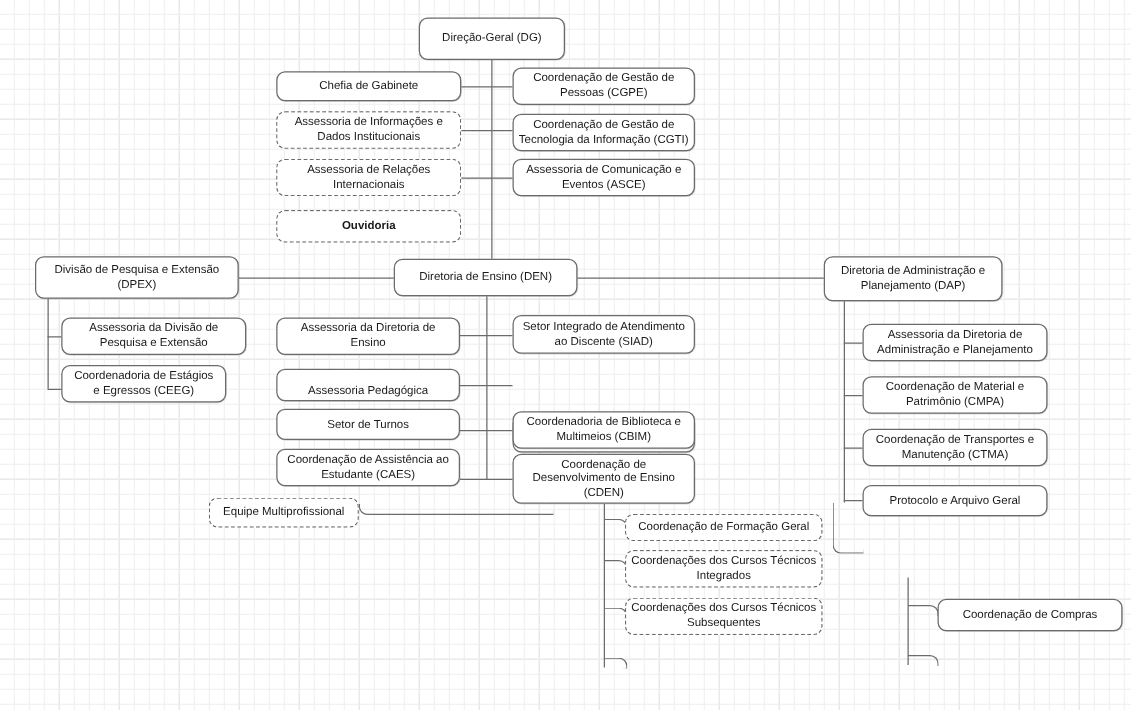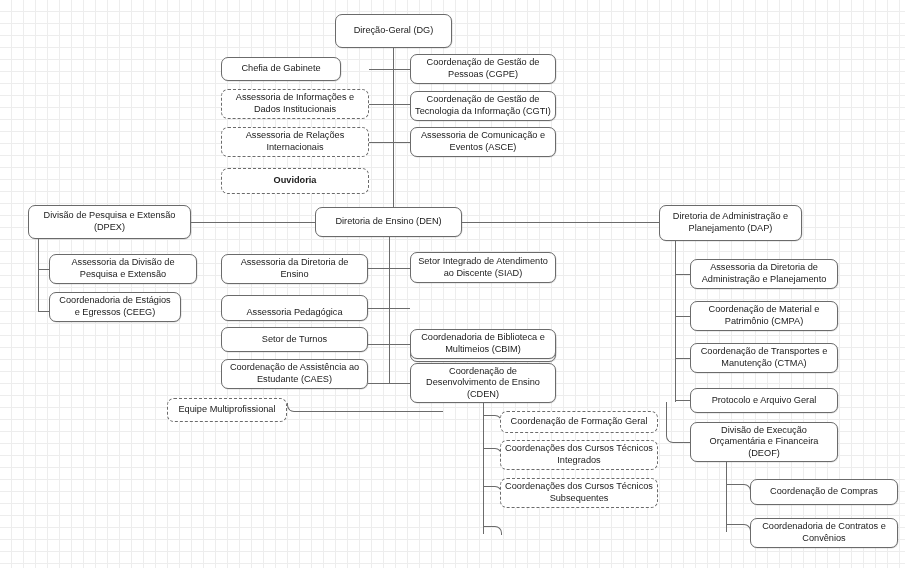--- a/index.html
+++ b/index.html
@@ -115,21 +115,21 @@
 
   <div class="ln lnv" style="left:726px;top:462px;height:70px;"></div>
   <div class="elbow-tr" style="left:726px;top:484px;width:24px;height:8px;"></div>
   <div class="elbow-tr" style="left:726px;top:524px;width:24px;height:8px;"></div>
 
 <div class="node" style="left: 335px; top: 14px; width: 117px; height: 34px;">
       <div>
         <span>Direção-Geral (DG)</span>
       </div>
     </div>
-    <div class="node" style="left: 221px; top: 57px; width: 120px; height: 24px;">
+    <div class="node" style="left: 221px; top: 57px; width: 148px; height: 24px;">
       <div>
         <span>Chefia de Gabinete</span>
       </div>
     </div>
     <div class="node dashed" style="left: 221px; top: 89px; width: 148px; height: 30px;">
       <div>
         <span>Assessoria de Informações e</span>
         <span>Dados Institucionais</span>
       </div>
     </div>
@@ -276,31 +276,18 @@
       <div>
         <span>Coordenação de Transportes e</span>
         <span>Manutenção (CTMA)</span>
       </div>
     </div>
     <div class="node" style="left: 690px; top: 388px; width: 148px; height: 25px;">
       <div>
         <span>Protocolo e Arquivo Geral</span>
       </div>
     </div>
-    <div class="node" style="left: 690px; top: 422px; width: 148px; height: 40px;">
-      <div>
-        <span>Divisão de Execução</span>
-        <span>Orçamentária e Financeira</span>
-        <span>(DEOF)</span>
-      </div>
-    </div>
     <div class="node" style="left: 750px; top: 479px; width: 148px; height: 26px;">
       <div>
         <span>Coordenação de Compras</span>
       </div>
     </div>
-    <div class="node" style="left: 750px; top: 518px; width: 148px; height: 30px;">
-      <div>
-        <span>Coordenadoria de Contratos e</span>
-        <span>Convênios</span>
-      </div>
-    </div>
   </div>
 
 </body></html>

